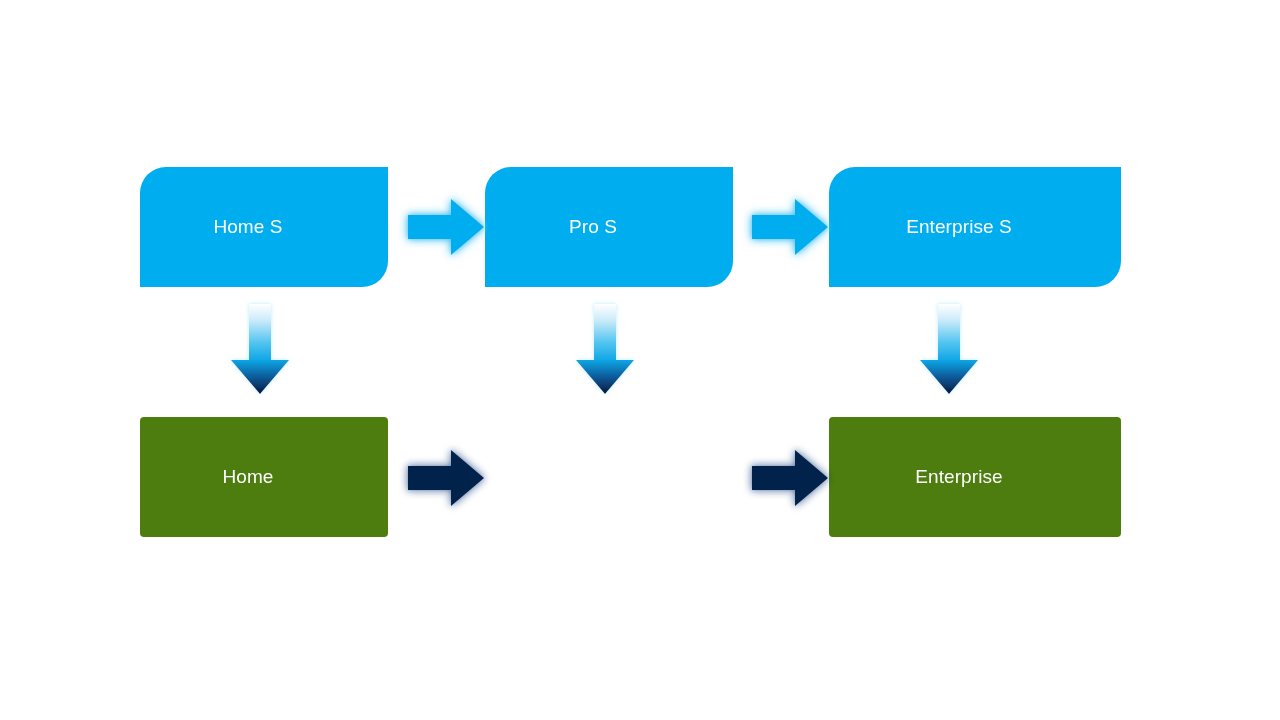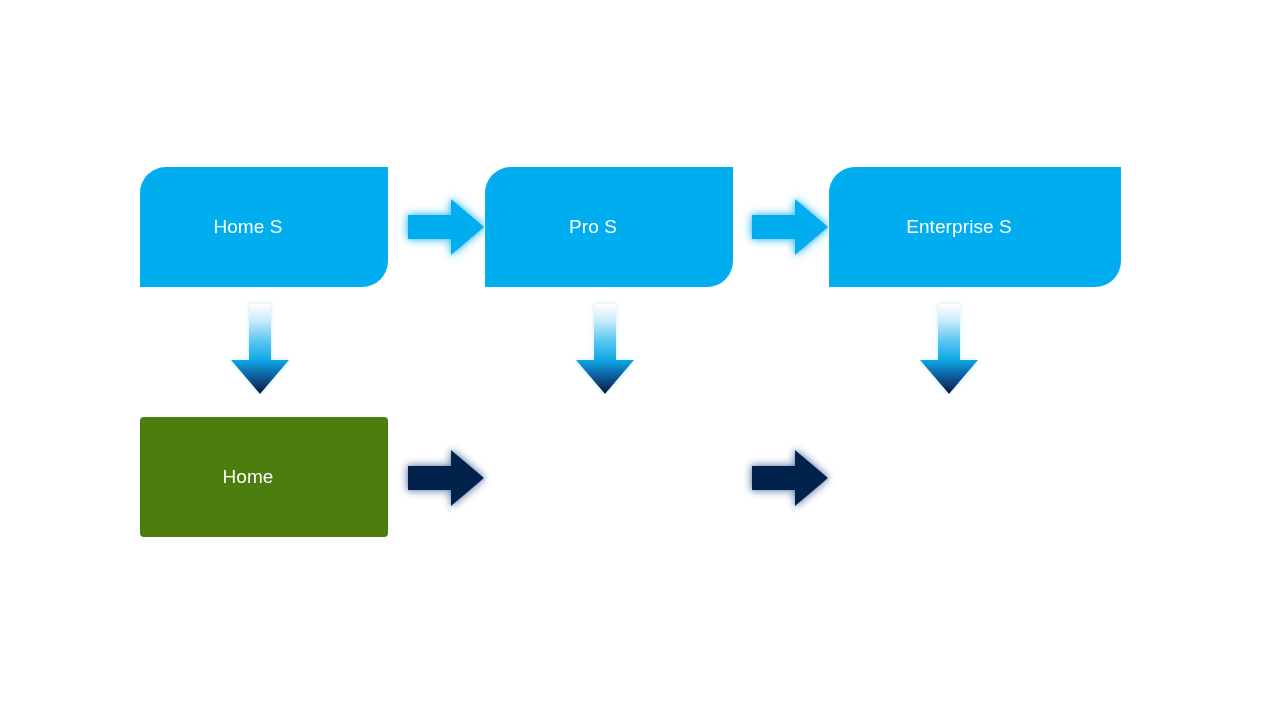--- a/index.html
+++ b/index.html
@@ -122,20 +122,23 @@
 
   <div class="node node-service col-3 row-top">
     <span class="node-label">Enterprise S</span>
   </div>
 
   <div class="node node-product col-1 row-bottom">
     <span class="node-label">Home</span>
   </div>
 
 
+  <div class="node node-product col-3 row-bottom">
+    <span class="node-label">Enterprise</span>
+  </div>
 
   <div class="arrow arrow-right-top-1">
     <svg viewBox="0 0 96 74" preserveAspectRatio="none">
       <path d="M10,25 L53,25 L53,9 L86,37 L53,65 L53,49 L10,49 Z" fill="#00ADEF" filter="url(#glowBlue)"></path>
     </svg>
   </div>
 
   <div class="arrow arrow-right-top-2">
     <svg viewBox="0 0 96 74" preserveAspectRatio="none">
       <path d="M10,25 L53,25 L53,9 L86,37 L53,65 L53,49 L10,49 Z" fill="#00ADEF" filter="url(#glowBlue)"></path>

